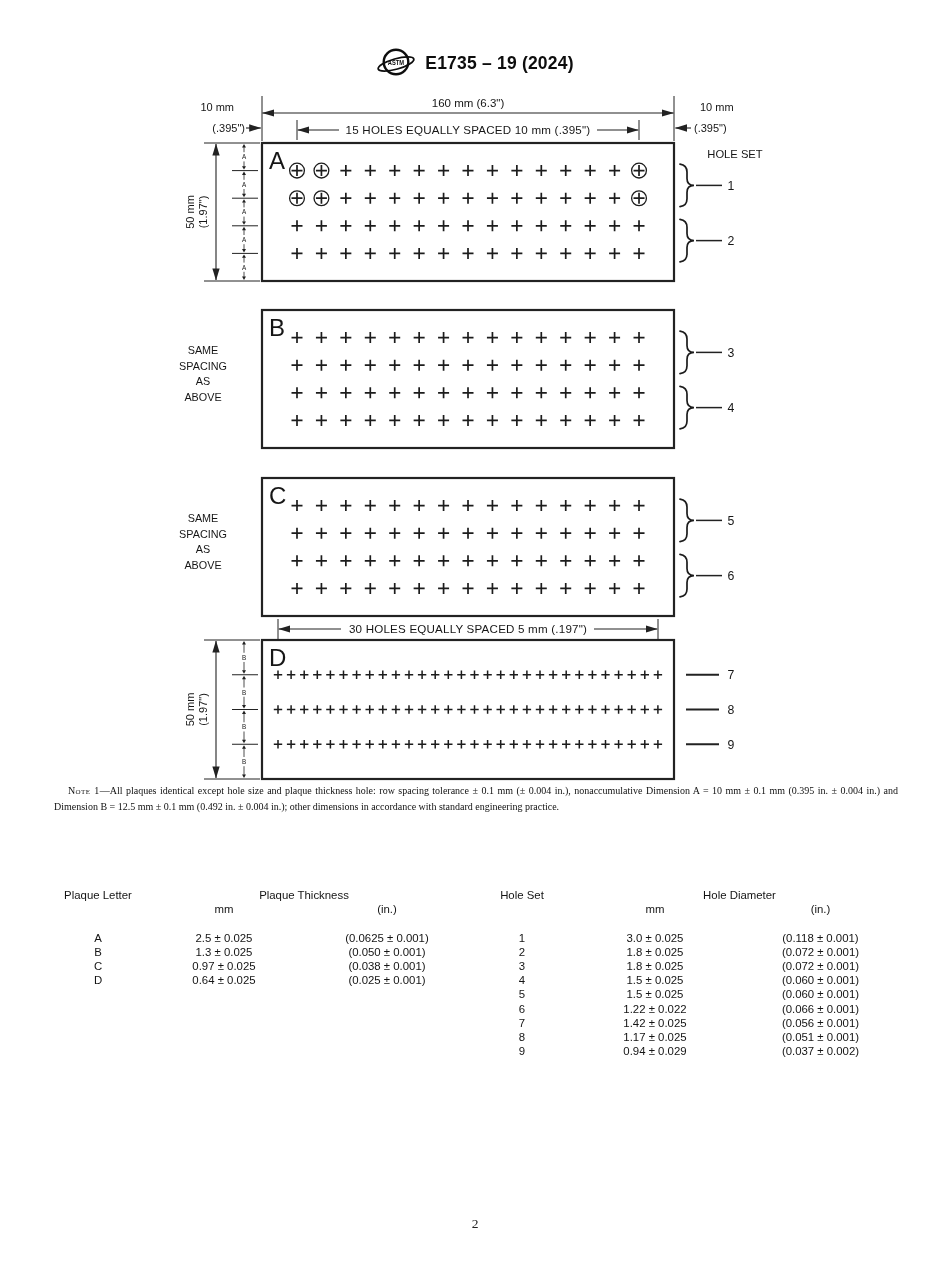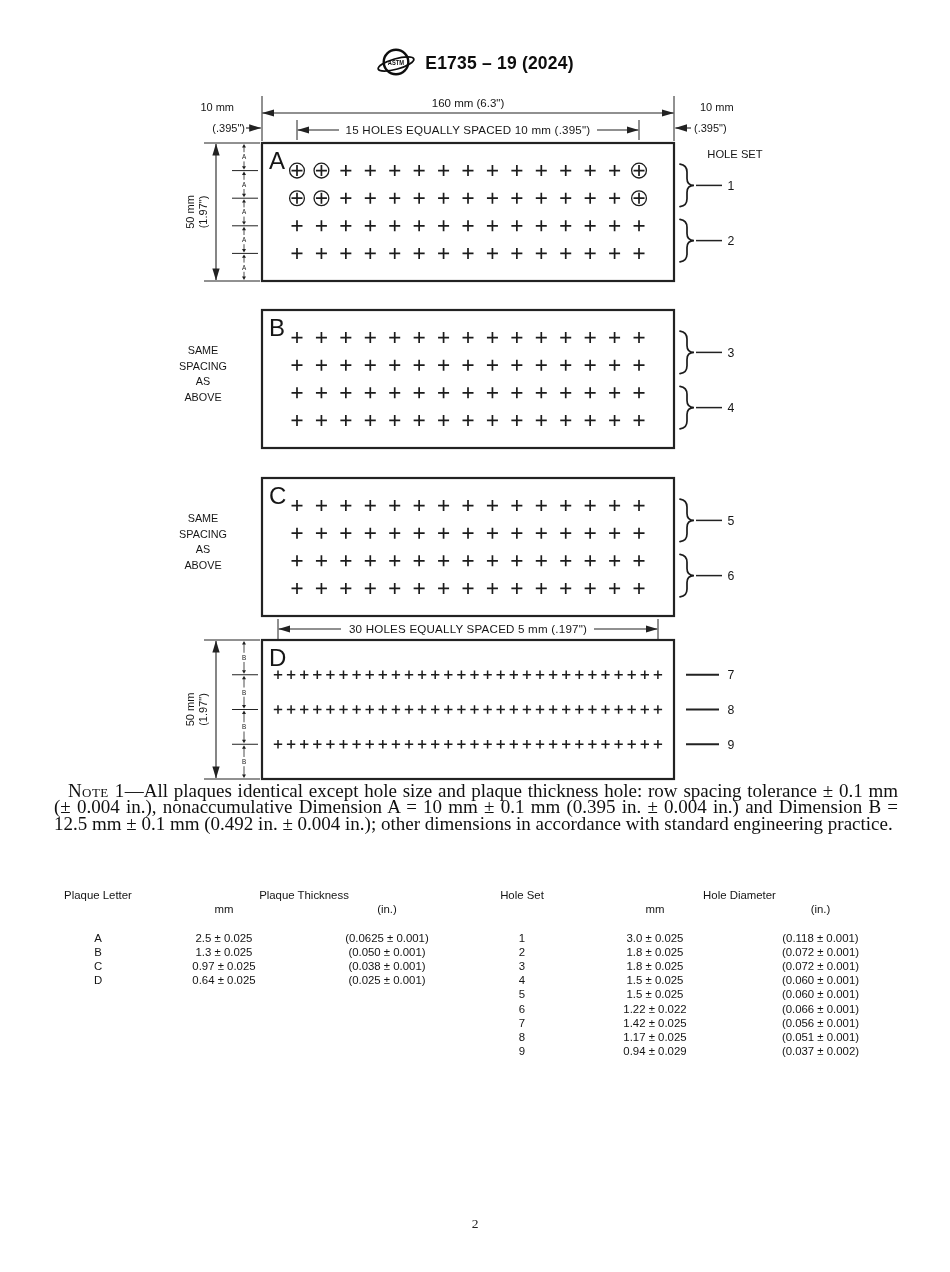--- a/index.html
+++ b/index.html
@@ -5,21 +5,21 @@
   html,body{margin:0;padding:0;background:#fff;}
   .page{position:relative;width:950px;height:1272px;background:#fff;overflow:hidden;
         font-family:"Liberation Sans",sans-serif;color:#111;}
   .doc-header{position:absolute;top:44px;left:0;right:0;display:flex;align-items:center;
         justify-content:center;gap:9px;}
   .doc-title{font-size:17.5px;font-weight:bold;letter-spacing:.2px;color:#0d0d0d;}
   .astm-logo{display:block;}
   #fig{position:absolute;top:88px;left:0;overflow:visible;}
   #fig text{font-family:"Liberation Sans",sans-serif;fill:#161616;}
   .note{position:absolute;top:783px;left:54px;width:844px;margin:0;
-        font-family:"Liberation Serif",serif;font-size:19px;line-height:16.4px;
+        font-family:"Liberation Serif",serif;font-size:10px;line-height:16.4px;
         text-align:justify;text-indent:14px;color:#101010;}
   .note-label{font-variant:small-caps;letter-spacing:.4px;}
   .tbl{position:absolute;top:888px;display:grid;font-size:11.4px;line-height:14.2px;
        color:#141414;grid-auto-rows:14.2px;}
   .tbl-left{left:55px;width:412px;grid-template-columns:86px 166px 160px;}
   .tbl-right{left:470px;width:435px;grid-template-columns:104px 162px 169px;}
   .tbl div{text-align:center;white-space:nowrap;}
   .span23{grid-column:2/4;}
   .tgap{grid-column:1/4;height:15px;}
   .fig-caption{position:absolute;top:1020px;left:0;right:0;text-align:center;

